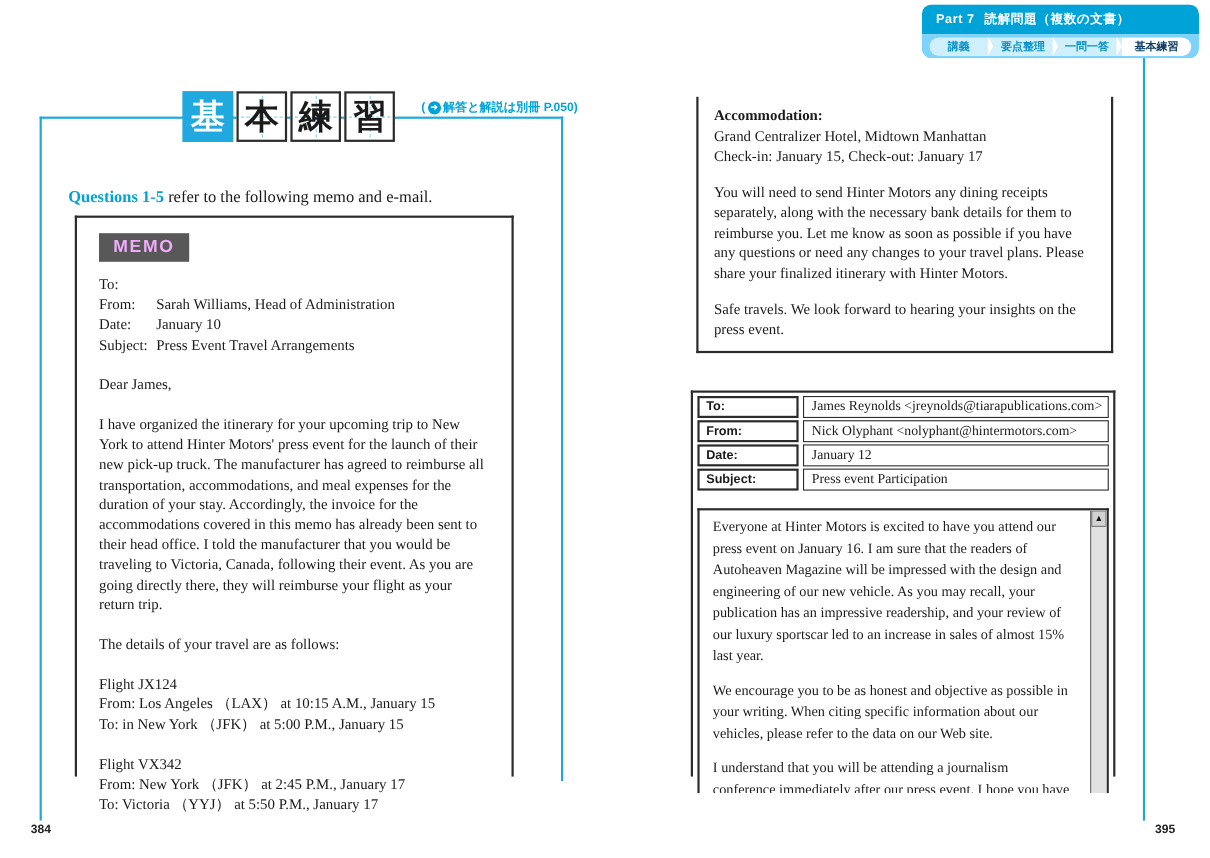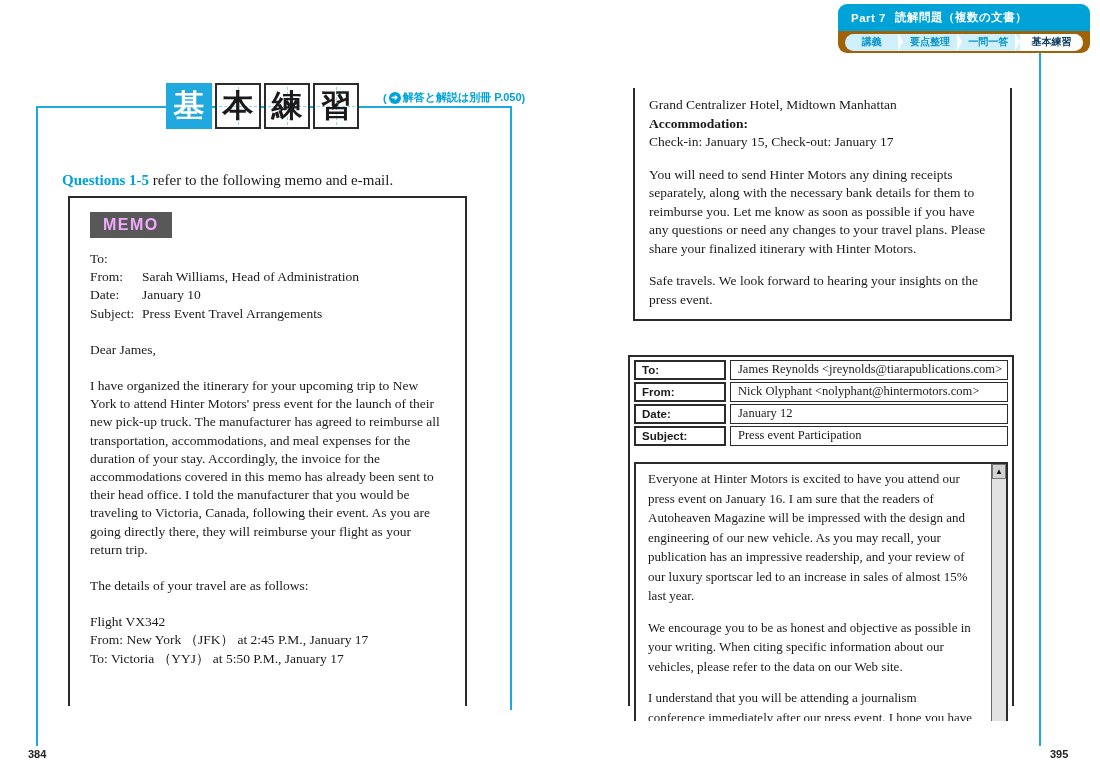--- a/index.html
+++ b/index.html
@@ -15,21 +15,21 @@
   #frame-left-h{left:36px;top:106px;width:476px;height:2px;}
   #frame-left-v2{left:510px;top:106px;width:2px;height:604px;}
   #frame-right-v{left:1039px;top:50px;width:2px;height:696px;}
 
   
   #part-badge{left:838px;top:4px;width:252px;height:49px;border-radius:9px;overflow:hidden;
     font-family:"Liberation Sans",sans-serif;z-index:3;}
   .badge-top{height:27px;background:#00a3d8;color:#fff;display:flex;align-items:center;
     padding-left:13px;font-size:11.5px;font-weight:bold;letter-spacing:.5px;}
   .badge-top .part-num{margin-right:9px;}
-  .badge-tabs{height:22px;background:#a16207;display:flex;align-items:center;padding:0 7px;}
+  .badge-tabs{height:22px;background:#7dd3fc;display:flex;align-items:center;padding:0 7px;}
   .tab-pill{flex:1;height:17px;background:#cfeffa;border-radius:9px;display:flex;
     align-items:stretch;overflow:hidden;}
   .tab{flex:1;display:flex;align-items:center;justify-content:center;
     font-size:10px;font-weight:bold;color:#0a93c8;white-space:nowrap;padding:0 2px;}
   .tab.active{background:#ffffff;color:#0c3c63;border-radius:0 9px 9px 0;flex:1.2;}
   .chev{width:0;height:0;border-top:9px solid transparent;border-bottom:9px solid transparent;
     border-left:5px solid #ffffff;align-self:center;}
 
   
   #title-row{left:166px;top:83px;display:flex;gap:3px;z-index:2;}
@@ -174,29 +174,34 @@
   <div class="memo-hrow">
     <span class="hl">Subject:</span>
     <span>Press Event Travel Arrangements</span>
   </div>
 
   <p class="mp">Dear James,</p>
   <p class="mp">I have organized the itinerary for your upcoming trip to New York to attend Hinter Motors' press event for the launch of their new pick-up truck. The manufacturer has agreed to reimburse all transportation, accommodations, and meal expenses for the duration of your stay. Accordingly, the invoice for the accommodations covered in this memo has already been sent to their head office. I told the manufacturer that you would be traveling to Victoria, Canada, following their event. As you are going directly there, they will reimburse your flight as your return trip.</p>
   <p class="mp">The details of your travel are as follows:</p>
 
   <div class="fblock">
+    <div class="mline">Flight JX124</div>
+    <div class="mline">From: Los Angeles （LAX） at 10:15 A.M., January 15</div>
+    <div class="mline">To: in New York （JFK） at 5:00 P.M., January 15</div>
+  </div>
+  <div class="fblock">
     <div class="mline">Flight VX342</div>
     <div class="mline">From: New York （JFK） at 2:45 P.M., January 17</div>
     <div class="mline">To: Victoria （YYJ） at 5:50 P.M., January 17</div>
   </div>
 </div>
 
 <div class="abs" id="acc-box">
+  <div class="line bold">Accommodation:</div>
   <div class="line">Grand Centralizer Hotel, Midtown Manhattan</div>
-  <div class="line bold">Accommodation:</div>
   <div class="line">Check-in: January 15, Check-out: January 17</div>
   <div class="para">You will need to send Hinter Motors any dining receipts separately, along with the necessary bank details for them to reimburse you. Let me know as soon as possible if you have any questions or need any changes to your travel plans. Please share your finalized itinerary with Hinter Motors.</div>
   <div class="para">Safe travels. We look forward to hearing your insights on the press event.</div>
 </div>
 
 <div class="abs" id="email-box">
   <div class="erow">
     <div class="elabel">To:</div>
     <div class="evalue">James Reynolds &lt;jreynolds@tiarapublications.com&gt;</div>
   </div>

